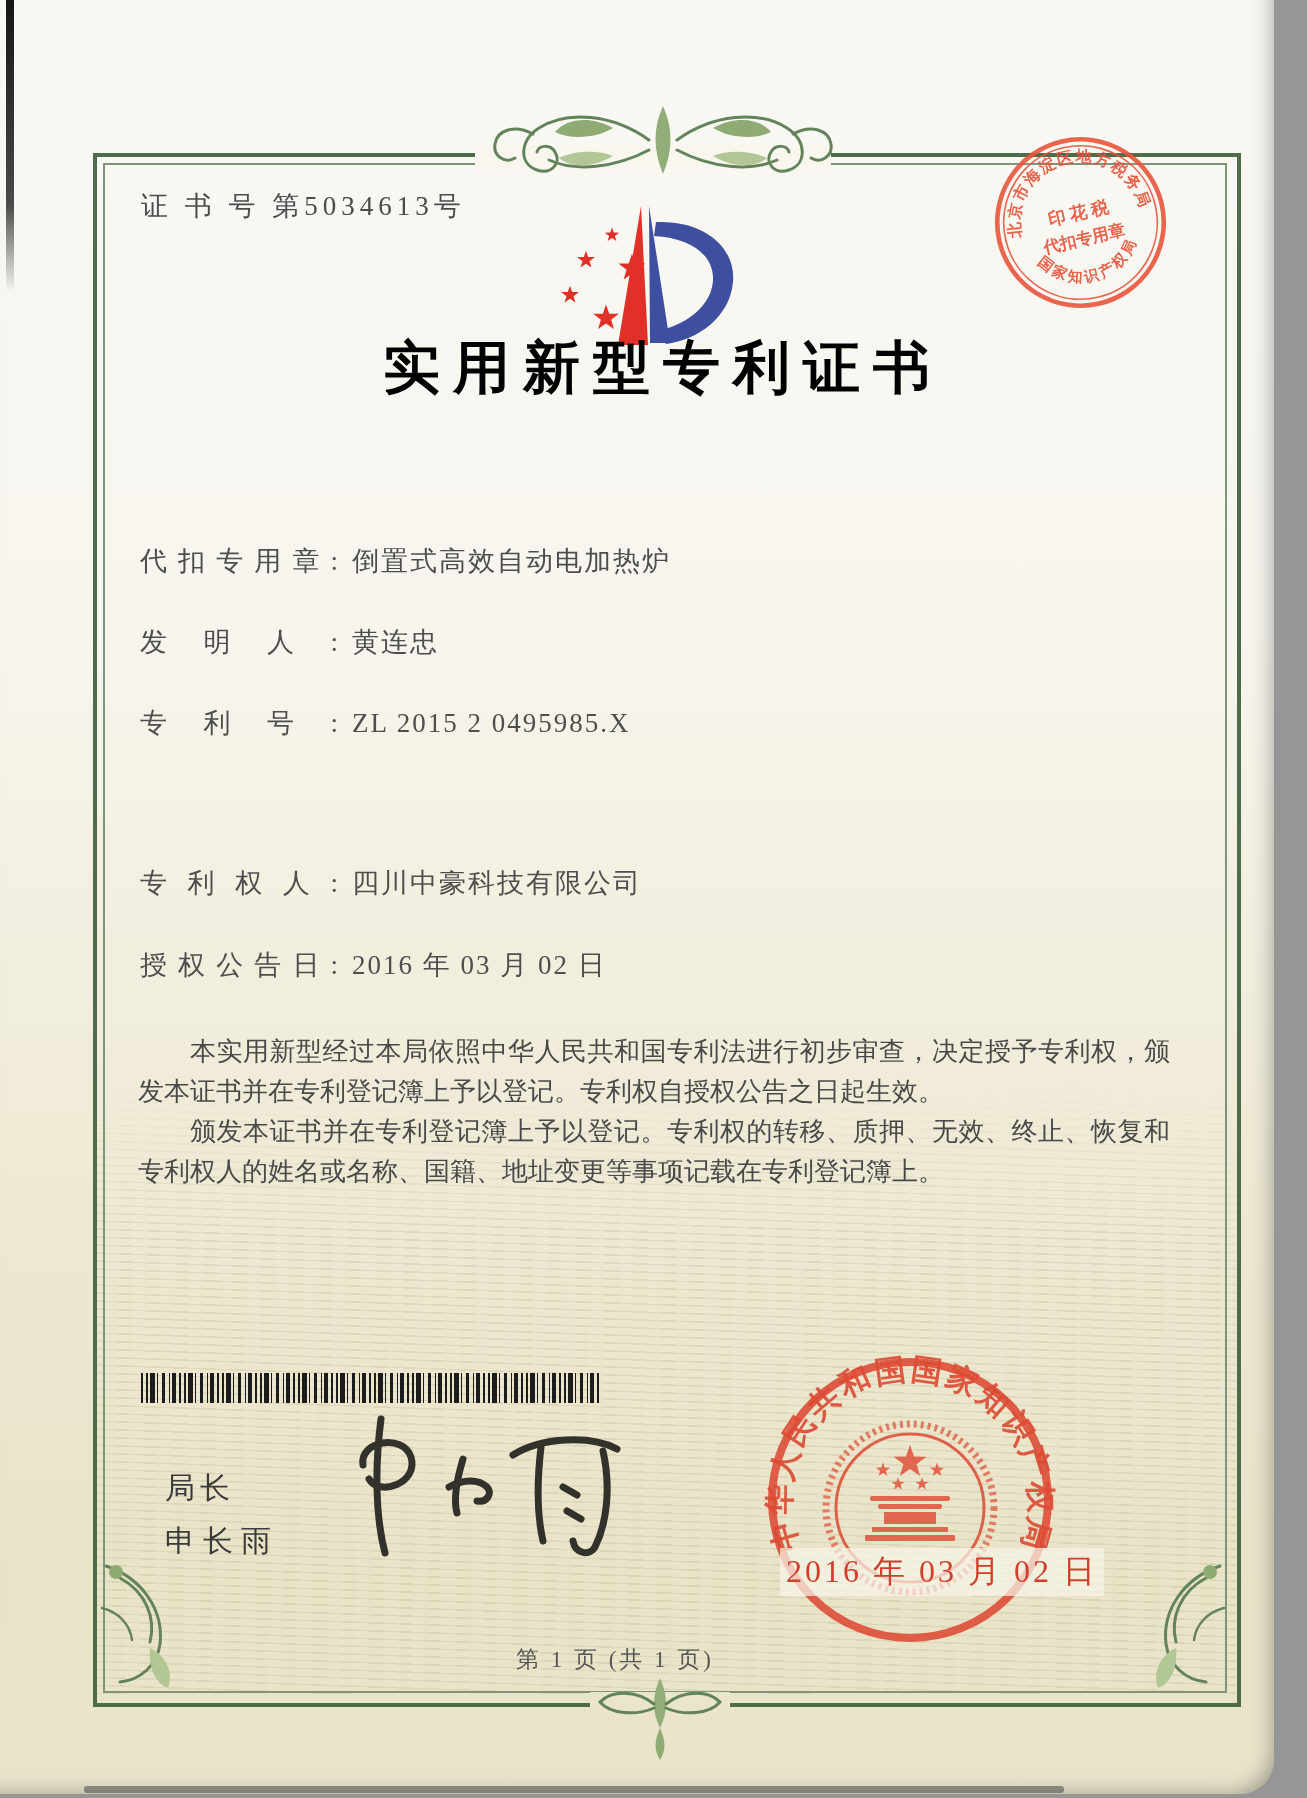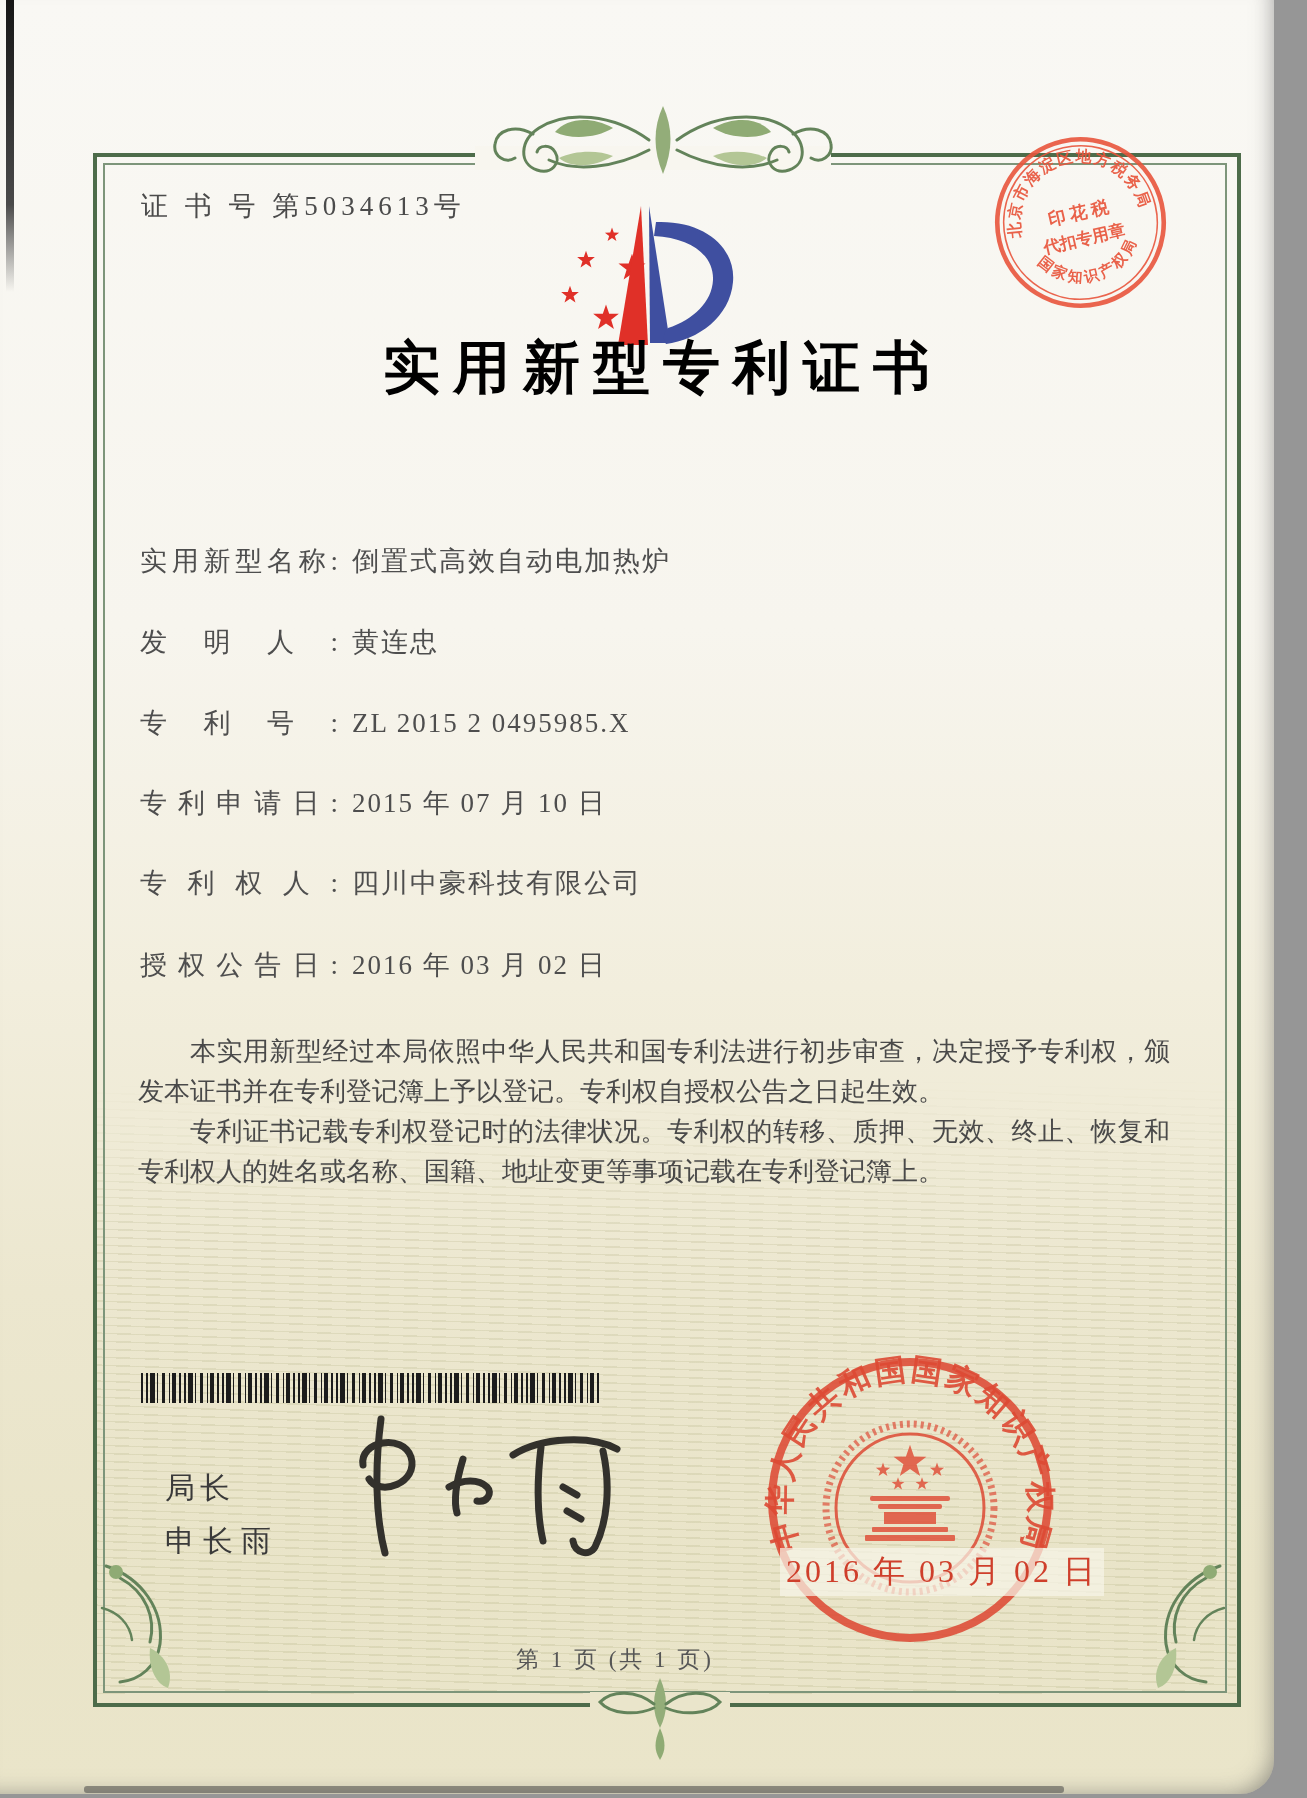--- a/index.html
+++ b/index.html
@@ -146,41 +146,38 @@
     </g>
     <g fill="#3f4fa0">
       <polygon points="109,6 130,143 110,143"></polygon>
       <path d="M116,22 C165,20 196,48 193,82 C190,117 158,140 126,144 C122,138 124,132 128,128 C153,120 172,102 173,80 C174,56 152,38 114,36 Z"></path>
     </g>
   </svg>
 
   <div class="title">实用新型专利证书</div>
 
   <div class="field f0">
-    <span class="field-label">实用新型名称:</span><span class="field-value">倒置式高效自动电加热炉</span>
+    <span class="field-label">代扣专用章:</span><span class="field-value">倒置式高效自动电加热炉</span>
   </div>
   <div class="field f1">
     <span class="field-label">发明人:</span><span class="field-value">黄连忠</span>
   </div>
   <div class="field f2">
     <span class="field-label">专利号:</span><span class="field-value">ZL 2015 2 0495985.X</span>
   </div>
-  <div class="field f3">
-    <span class="field-label">专利申请日:</span><span class="field-value">2015 年 07 月 10 日</span>
-  </div>
   <div class="field f4">
     <span class="field-label">专利权人:</span><span class="field-value">四川中豪科技有限公司</span>
   </div>
   <div class="field f5">
     <span class="field-label">授权公告日:</span><span class="field-value">2016 年 03 月 02 日</span>
   </div>
 
   <div class="paragraphs">
     <p>本实用新型经过本局依照中华人民共和国专利法进行初步审查，决定授予专利权，颁发本证书并在专利登记簿上予以登记。专利权自授权公告之日起生效。</p>
-    <p>专利证书记载专利权登记时的法律状况。专利权的转移、质押、无效、终止、恢复和专利权人的姓名或名称、国籍、地址变更等事项记载在专利登记簿上。</p>
+    <p>颁发本证书并在专利登记簿上予以登记。专利权的转移、质押、无效、终止、恢复和专利权人的姓名或名称、国籍、地址变更等事项记载在专利登记簿上。</p>
   </div>
 
   <div class="barcode"></div>
 
   <div class="director-title">局长</div>
   <div class="director-name">申长雨</div>
 
   <svg class="signature" width="310" height="200" viewBox="0 0 310 200">
     <g stroke="#33312c" stroke-width="7" fill="none" stroke-linecap="round" stroke-linejoin="round">
       <path d="M36,24 C30,70 30,120 40,158"></path>

